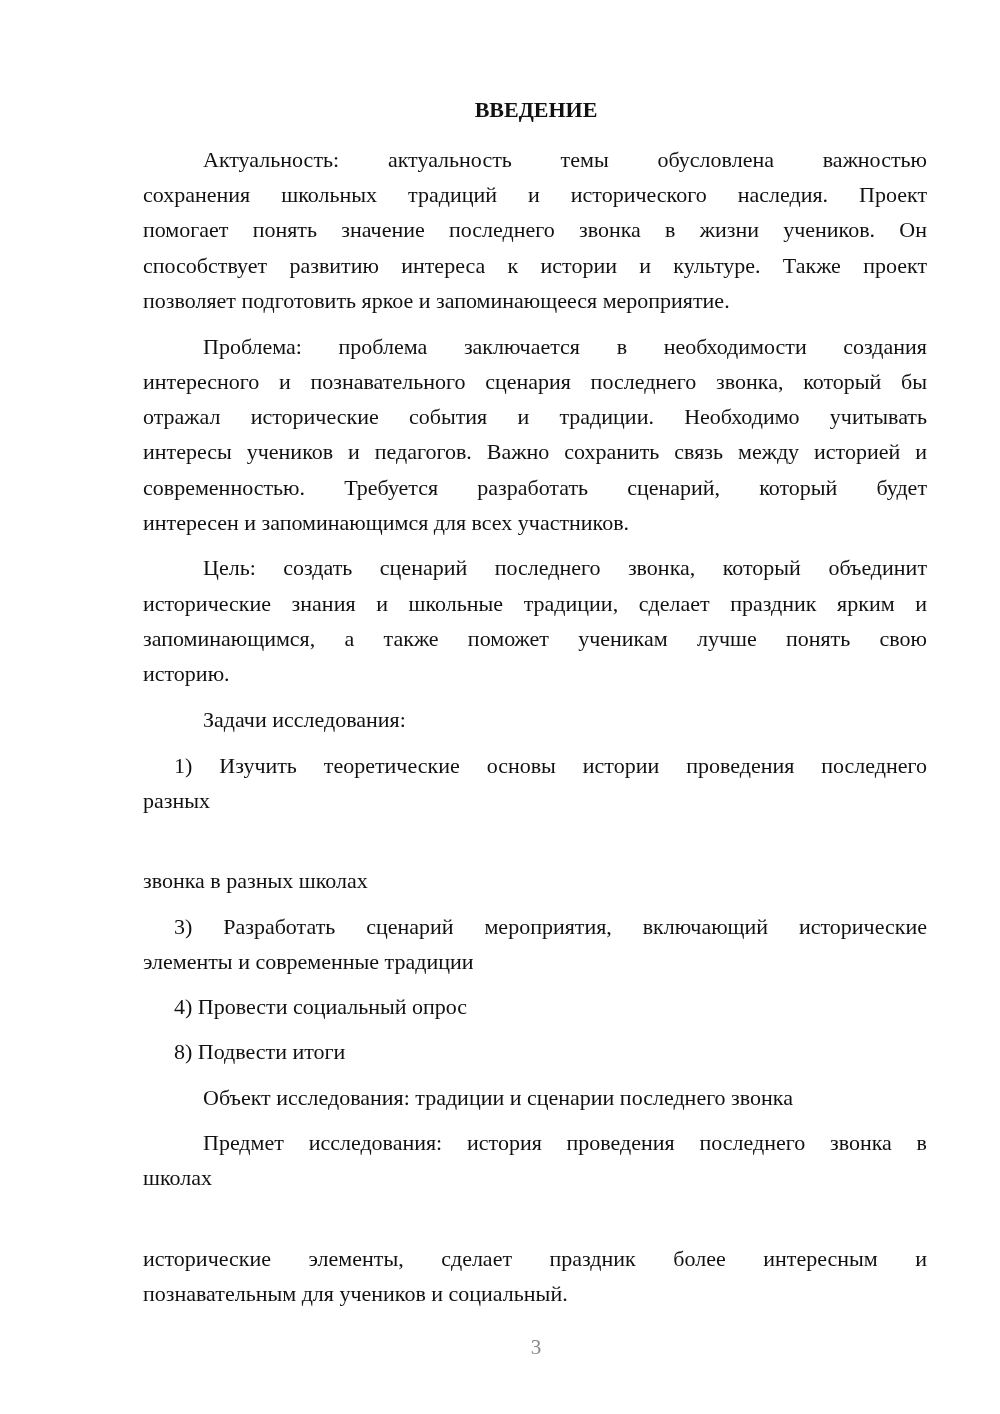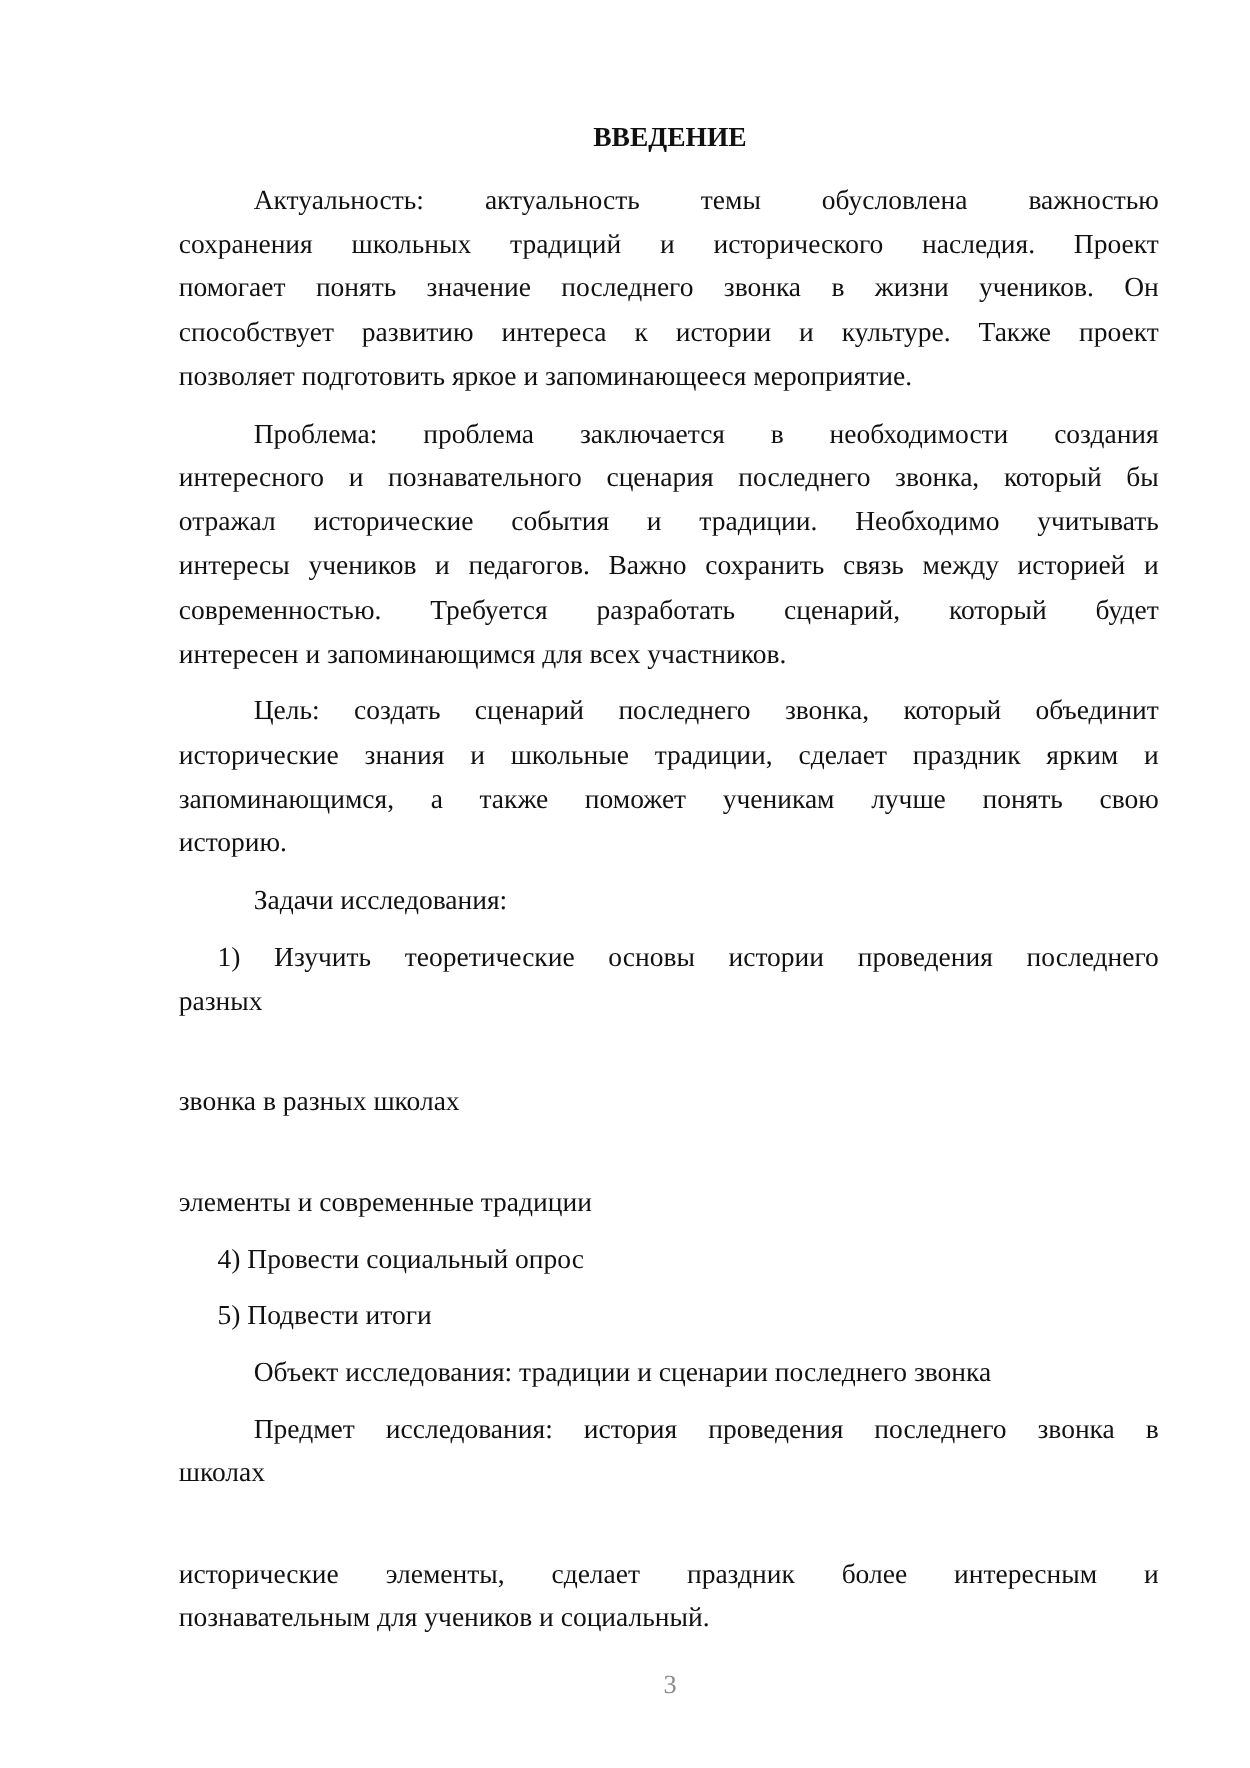--- a/index.html
+++ b/index.html
@@ -40,25 +40,26 @@
   <div class="line" style="top:625px">запоминающимся, а также поможет ученикам лучше понять свою</div>
   <div class="line last" style="top:660px">историю.</div>
 
   <div class="line indent last" style="top:706px">Задачи исследования:</div>
 
   <div class="line item" style="top:752px">1) Изучить теоретические основы истории проведения последнего</div>
   <div class="line last" style="top:787px">разных</div>
 
   <div class="line last" style="top:867px">звонка в разных школах</div>
 
+  <div class="line item" style="top:913px">3) Разработать сценарий мероприятия, включающий исторические</div>
   <div class="line last" style="top:948px">элементы и современные традиции</div>
 
   <div class="line item last" style="top:993px">4) Провести социальный опрос</div>
 
-  <div class="line item last" style="top:1038px">5) Подвести итоги</div>
+  <div class="line item last" style="top:1038px">8) Подвести итоги</div>
 
   <div class="line indent last" style="top:1084px">Объект исследования: традиции и сценарии последнего звонка</div>
 
   <div class="line indent" style="top:1129px">Предмет исследования: история проведения последнего звонка в</div>
   <div class="line last" style="top:1164px">школах</div>
 
   <div class="line" style="top:1245px">исторические элементы, сделает праздник более интересным и</div>
   <div class="line last" style="top:1280px">познавательным для учеников и социальный.</div>
 
   <div class="pagenum">3</div>

